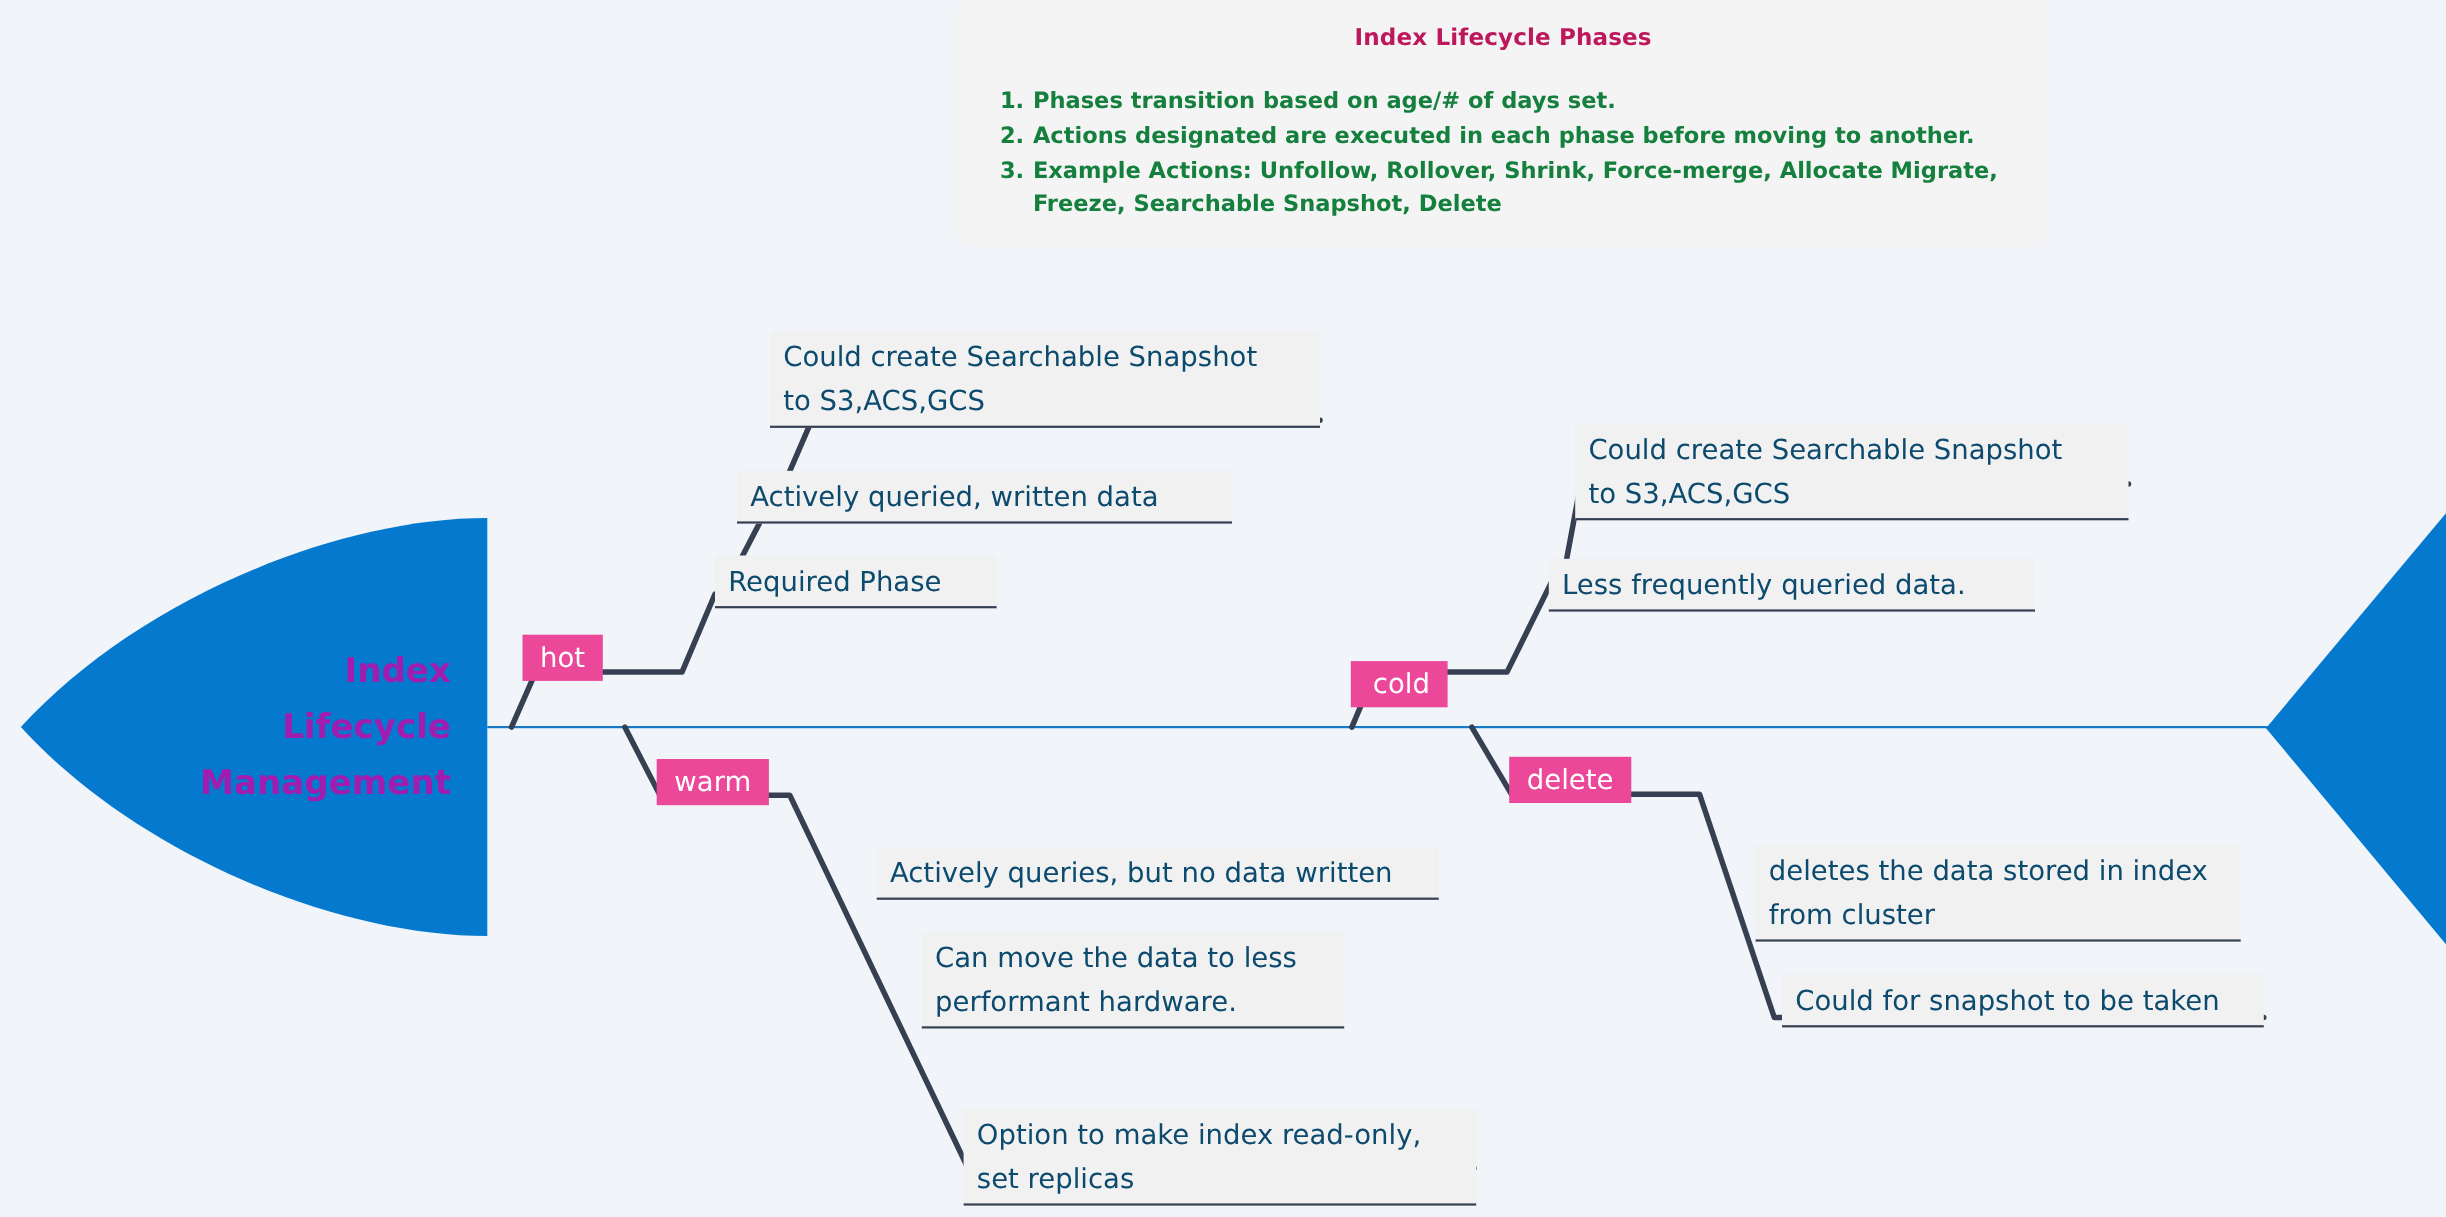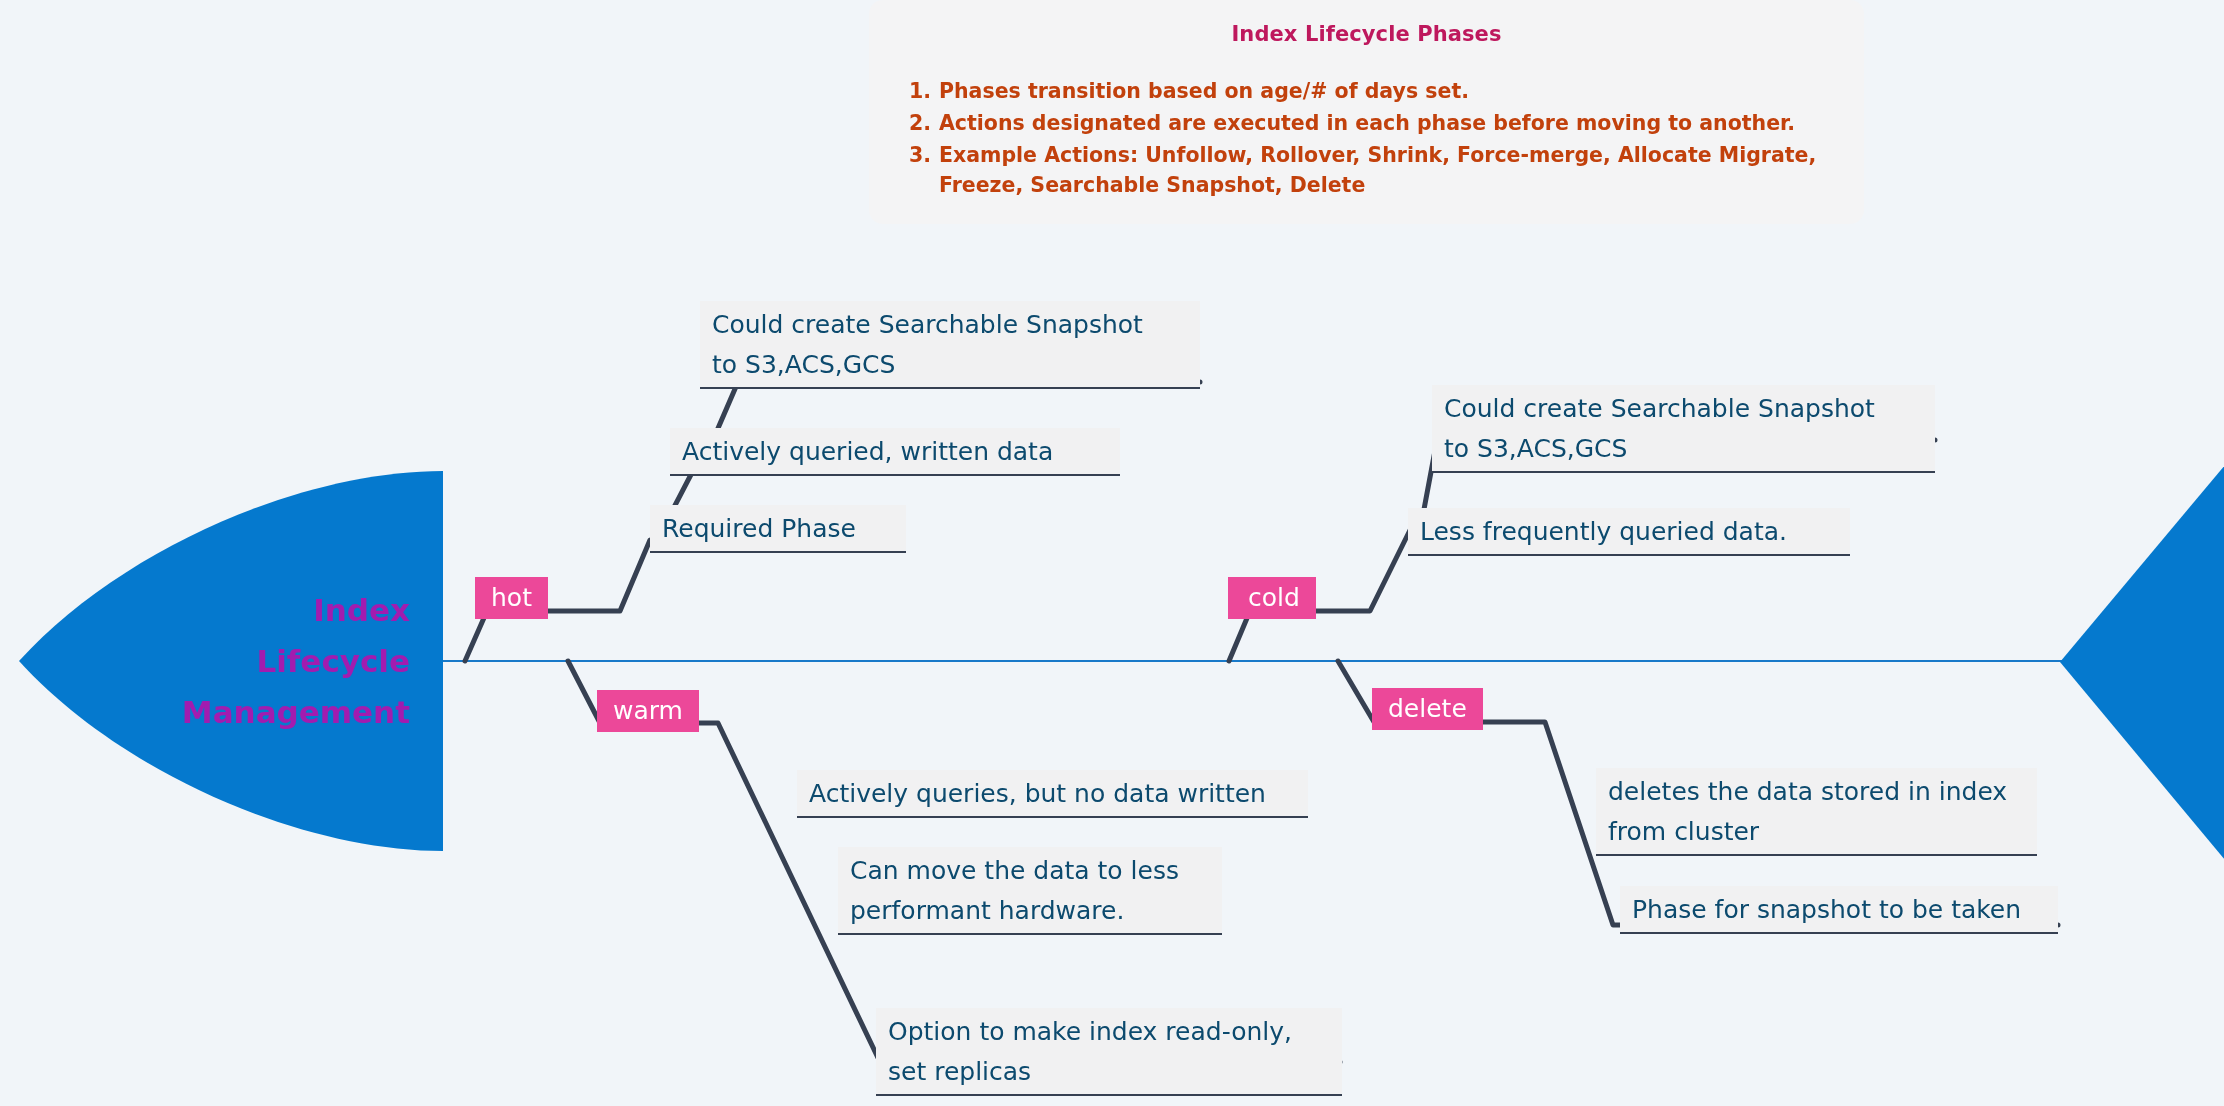--- a/index.html
+++ b/index.html
@@ -39,21 +39,21 @@
     margin: 30px 0 0 0;
     padding: 0 0 0 42px;
     list-style: none;
     counter-reset: noteitem;
   }
   #note-list li {
     position: relative;
     counter-increment: noteitem;
     font-size: 20.5px;
     font-weight: bold;
-    color: #c2410c;
+    color: #15803d;
     line-height: 30px;
     margin-bottom: 2px;
   }
   #note-list li::before {
     content: counter(noteitem) ".";
     position: absolute;
     left: -30px;
     font-weight: bold;
   }
 
@@ -178,23 +178,23 @@
   <div class="detail-box" style="left:670px; top:428px; width:450px;">Actively queried, written data</div>
   <div class="detail-box" style="left:650px; top:505px; width:256px;">Required Phase</div>
 
   <div class="phase-label" style="left:597px; top:690px;">warm</div>
   <div class="detail-box" style="left:797px; top:770px; width:511px;">Actively queries, but no data written</div>
   <div class="detail-box" style="left:838px; top:847px; width:384px;">Can move the data to less
 performant hardware.</div>
   <div class="detail-box" style="left:876px; top:1008px; width:466px;">Option to make index read-only,
 set replicas</div>
 
-  <div class="phase-label" style="left:1228px; top:577px;padding-left:20px;">cold</div>
+  <div class="phase-label" style="left:1228px; top:601px;padding-left:20px;">cold</div>
   <div class="detail-box" style="left:1432px; top:385px; width:503px;">Could create Searchable Snapshot
 to S3,ACS,GCS</div>
   <div class="detail-box" style="left:1408px; top:508px; width:442px;">Less frequently queried data.</div>
 
   <div class="phase-label" style="left:1372px; top:688px;">delete</div>
   <div class="detail-box" style="left:1596px; top:768px; width:441px;">deletes the data stored in index
 from cluster</div>
-  <div class="detail-box" style="left:1620px; top:886px; width:438px;">Phase for snapshot to be taken</div>
+  <div class="detail-box" style="left:1620px; top:886px; width:438px;">Could for snapshot to be taken</div>
 
 </div>
 
 </body></html>

